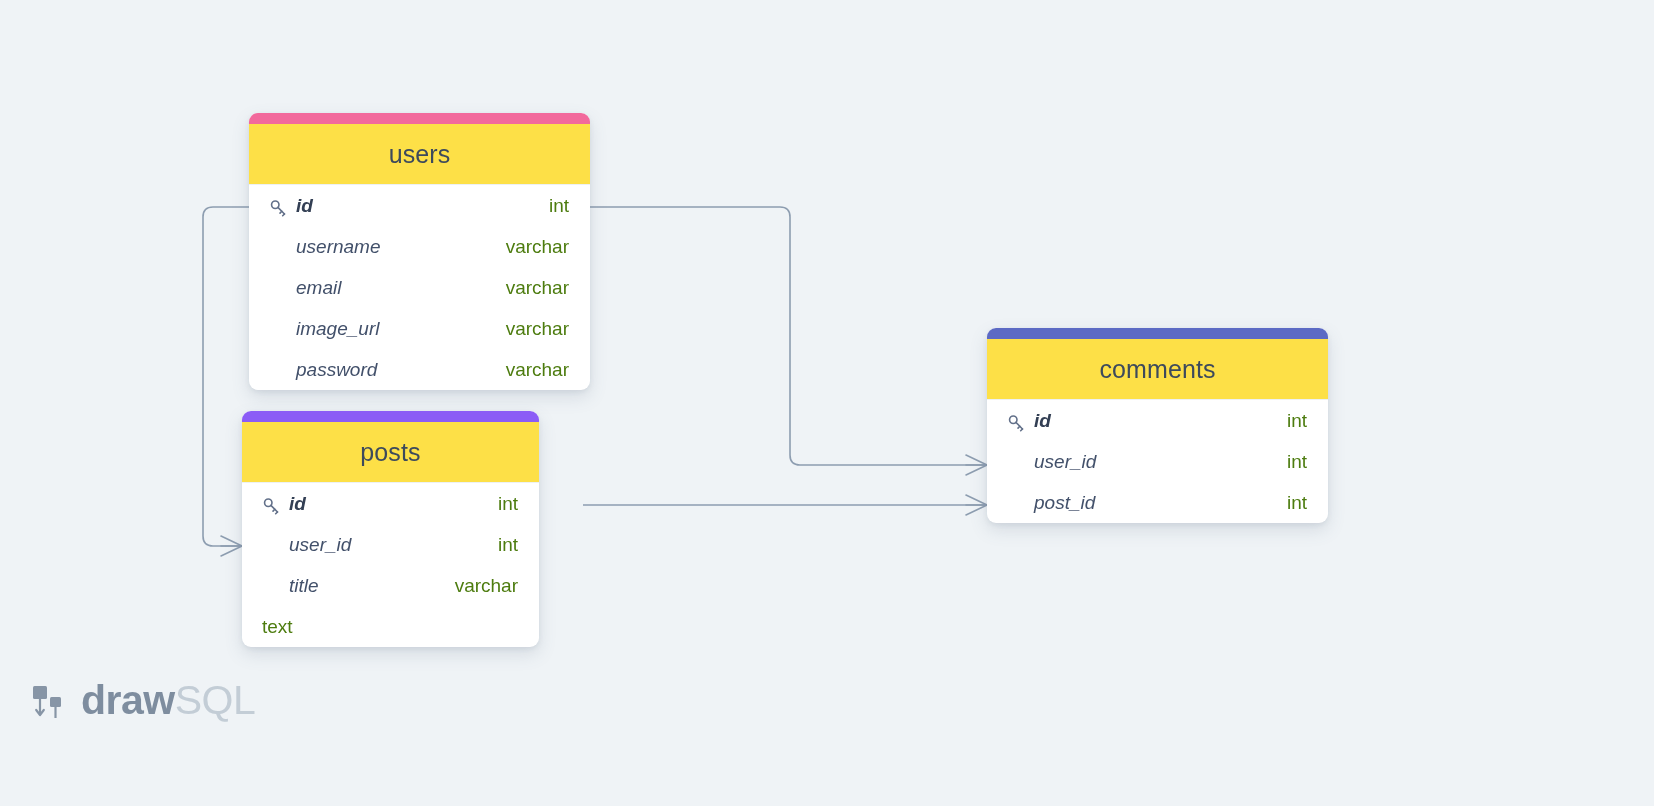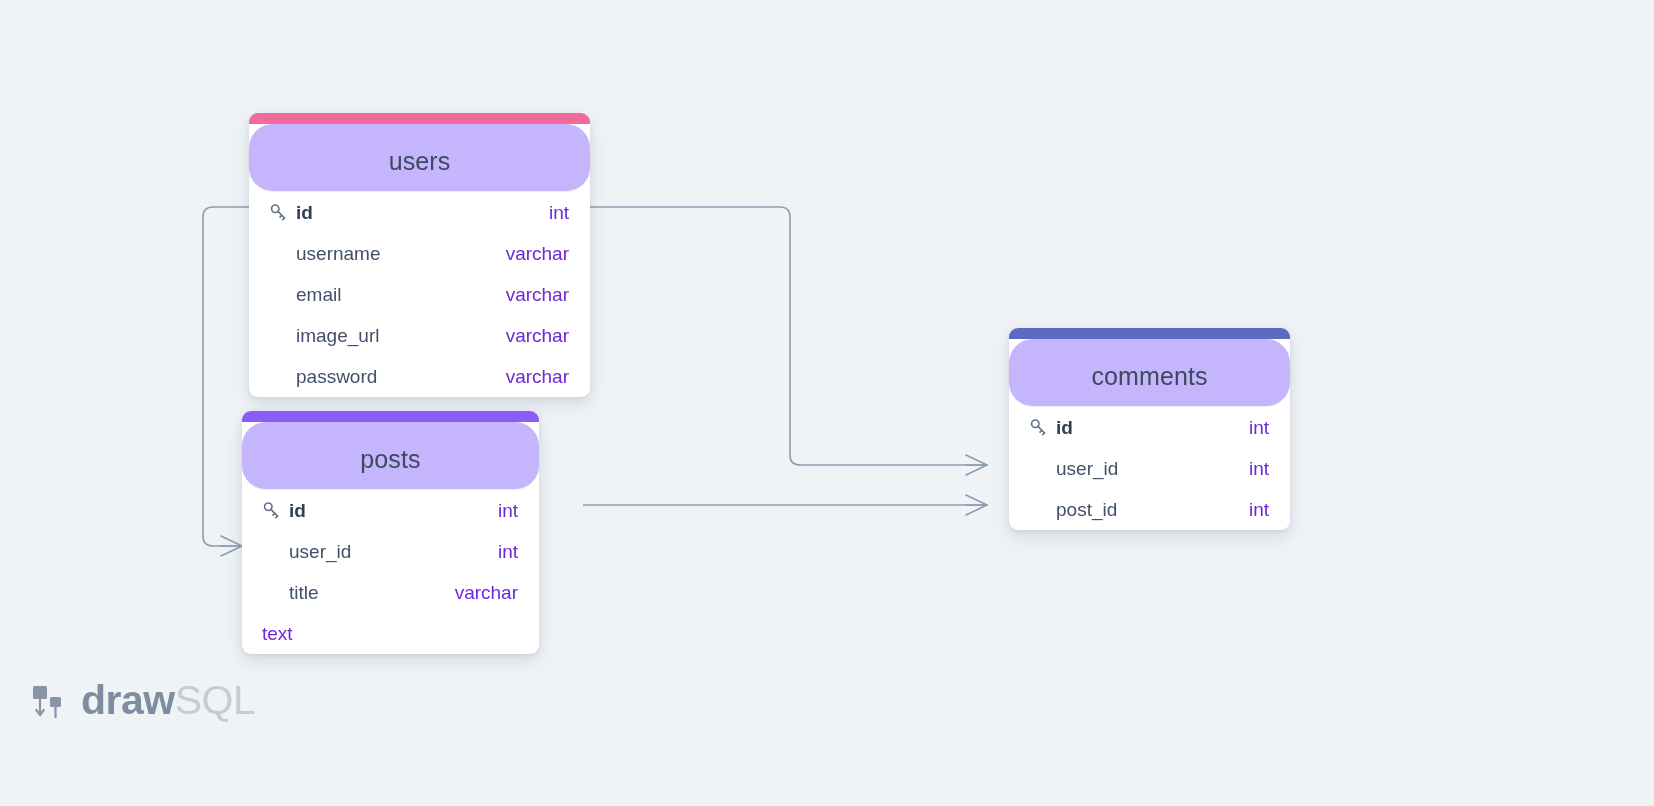--- a/index.html
+++ b/index.html
@@ -39,52 +39,52 @@
     background: #ffffff;
     box-shadow: 0 7px 17px rgba(86, 105, 130, 0.17),
                 0 2px 5px rgba(86, 105, 130, 0.10);
     overflow: hidden;
   }
   .accent-bar {
     height: 11px;
     width: 100%;
   }
   .table-title {
-    background: #c4b5fd;
+    background: #fde047;
     text-align: center;
     color: #3d4a5c;
     font-size: 25px;
     letter-spacing: .1px;
-    padding: 23px 0 15px;
+    padding: 16px 0 15px;
     border-bottom: 1px solid #edf1f4;
-    border-radius: 24px;
   }
   .col-row {
     display: flex;
     align-items: center;
     height: 41px;
     padding: 0 21px 0 20px;
     box-sizing: border-box;
   }
   .col-name {
     flex: 1 1 auto;
     font-size: 19px;
     color: #42506a;
     white-space: nowrap;
     display: flex;
-    align-items: flex-start;
+    align-items: flex-end;
+    font-style: italic;
   }
   .col-row.pk .col-name {
     font-weight: bold;
     color: #333f54;
   }
   .col-type {
     flex: 0 0 auto;
     font-size: 19px;
-    color: #6d28d9;
+    color: #4d7c0f;
     white-space: nowrap;
   }
   .key-icon {
     width: 19px;
     height: 19px;
     margin-right: 8px;
     flex: 0 0 auto;
     display: inline-block;
   }
   .key-spacer {
@@ -222,21 +222,21 @@
           <div class="col-name">
             <span class="key-spacer"></span>
             <span>title</span>
           </div>
           <div class="col-type">varchar</div>
         </div>
         <div class="col-row">
           <div class="col-type">text</div>
         </div>
       </div>
-      <div class="table-card" style="left: 1009px; top: 328px; width: 281px;">
+      <div class="table-card" style="left: 987px; top: 328px; width: 341px;">
         <div class="accent-bar" style="background: rgb(92, 106, 196);"></div>
         <div class="table-title">comments</div>
         <div class="col-row pk">
           <div class="col-name">
             <span class="key-icon"><svg viewBox="0 0 20 20" xmlns="http://www.w3.org/2000/svg">
                 <circle cx="6.6" cy="7.1" r="3.9" fill="none" stroke="#63718a" stroke-width="1.7"></circle>
                 <path d="M9.4 9.9 L16.3 16.8" stroke="#63718a" stroke-width="1.7" stroke-linecap="round"></path>
                 <path d="M13.5 14.0 L11.6 15.9" stroke="#63718a" stroke-width="1.7" stroke-linecap="round"></path>
                 <path d="M16.3 16.8 L14.4 18.7" stroke="#63718a" stroke-width="1.7" stroke-linecap="round"></path>
               </svg></span>

